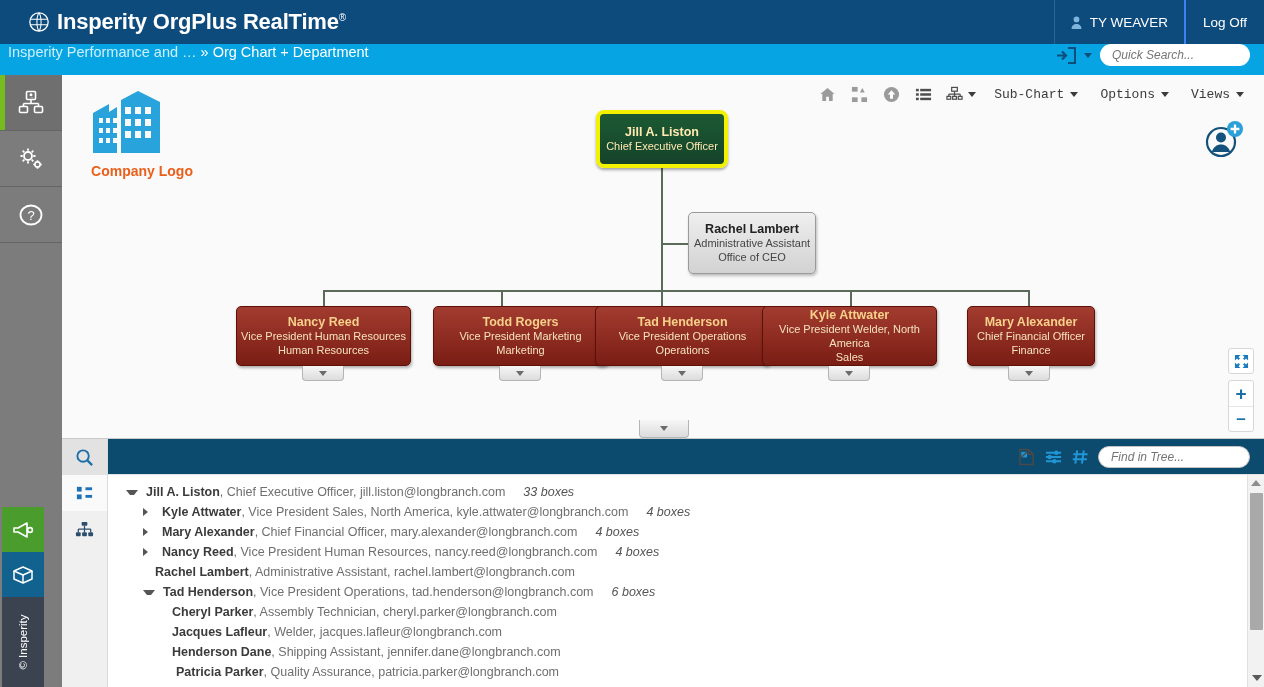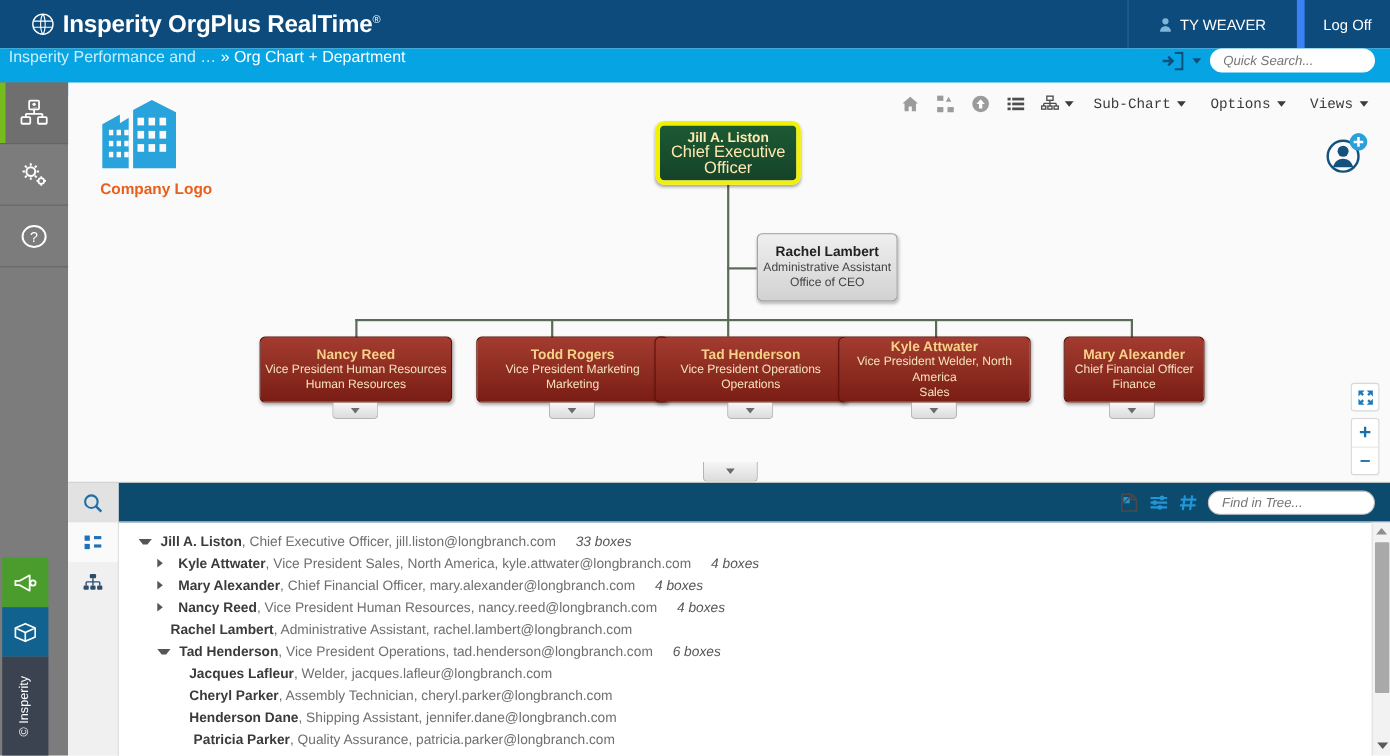--- a/index.html
+++ b/index.html
@@ -21,22 +21,22 @@
   .brand-mark { width: 22px; height: 22px; color: #ffffff; display:block; }
   .brand-text {
     color: #ffffff; font-size: 22px; font-weight: bold;
     font-family: Liberation Sans, sans-serif;
     letter-spacing: -0.2px; white-space: nowrap;
   }
   .brand-text .reg { font-size: 10px; vertical-align: super; font-weight: normal; }
   .topbar-right { margin-left: auto; display: flex; align-items: stretch; height: 44px; }
   .user-box {
     display: flex; align-items: center; gap: 8px;
-    padding: 0 28px; color: #ffffff; font-size: 13.5px;
-    border-left: 1px solid #2a6494; border-right: 7px solid #3b82f6;
+    padding: 0 16px; color: #ffffff; font-size: 13.5px;
+    border-left: 1px solid #2a6494; border-right: 2px solid #3b82f6;
   }
   .user-icon { width: 11px; height: 13px; color: #7fb4dc; }
   .logoff { display: flex; align-items: center; padding: 0 17px; color:#ffffff; font-size: 13.5px; }
 
   
   .crumbbar {
     position: absolute; left: 0; top: 44px; width: 1264px; height: 43px;
     background: #06a4e2; display: flex; align-items: flex-start;
   }
   .crumb-left { display: flex; align-items: baseline; padding-left: 8px; gap: 4px; }
@@ -123,21 +123,21 @@
   .node { position: absolute; border-radius: 4px; text-align: center; color: #ffffff; }
   .node .nm { font-weight: bold; }
   .node-ceo {
     left: 534px; top: 35px; width: 132px; height: 58px;
     background: linear-gradient(#1c5a33, #15432a);
     border: 4px solid #f2f200; border-radius: 8px;
     display: flex; flex-direction: column; align-items: center; justify-content: center;
     box-shadow: 0 2px 3px rgba(0,0,0,.35);
   }
   .node-ceo .nm { font-size: 12.5px; color: #ffe9b0; }
-  .node-ceo .ti { font-size: 15px; color: #ffe9b0; line-height: 14px; }
+  .node-ceo .ti { font-size: 11px; color: #ffe9b0; line-height: 14px; }
   .node-asst {
     left: 626px; top: 137px; width: 128px; height: 62px;
     background: linear-gradient(#efefef, #d2d2d2);
     border: 1px solid #9a9a9a; border-radius: 5px; color: #333;
     display: flex; flex-direction: column; align-items: center; justify-content: center;
     box-shadow: 1px 2px 3px rgba(0,0,0,.25);
   }
   .node-asst .nm { font-size: 12.5px; color: #222; }
   .node-asst .ti { font-size: 11px; color: #444; line-height: 14px; }
   .node-vp {
@@ -592,27 +592,27 @@
           <span class="tmeta">, Administrative Assistant, rachel.lambert@longbranch.com</span>
         </div>
         <div class="trow" style="padding-left: 35px;">
           <span class="twist open"></span>
           <span class="tname">Tad Henderson</span>
           <span class="tmeta">, Vice President Operations, tad.henderson@longbranch.com</span>
           <span class="tboxes">6 boxes</span>
         </div>
         <div class="trow" style="padding-left: 52px;">
           <span class="twist none"></span>
+          <span class="tname">Cheryl Parker</span>
+          <span class="tmeta">, Assembly Technician, cheryl.parker@longbranch.com</span>
+        </div>
+        <div class="trow" style="padding-left: 52px;">
+          <span class="twist none"></span>
           <span class="tname">Jacques Lafleur</span>
           <span class="tmeta">, Welder, jacques.lafleur@longbranch.com</span>
-        </div>
-        <div class="trow" style="padding-left: 52px;">
-          <span class="twist none"></span>
-          <span class="tname">Cheryl Parker</span>
-          <span class="tmeta">, Assembly Technician, cheryl.parker@longbranch.com</span>
         </div>
         <div class="trow" style="padding-left: 52px;">
           <span class="twist none"></span>
           <span class="tname">Henderson Dane</span>
           <span class="tmeta">, Shipping Assistant, jennifer.dane@longbranch.com</span>
         </div>
         <div class="trow" style="padding-left: 56px;">
           <span class="twist none"></span>
           <span class="tname">Patricia Parker</span>
           <span class="tmeta">, Quality Assurance, patricia.parker@longbranch.com</span>

